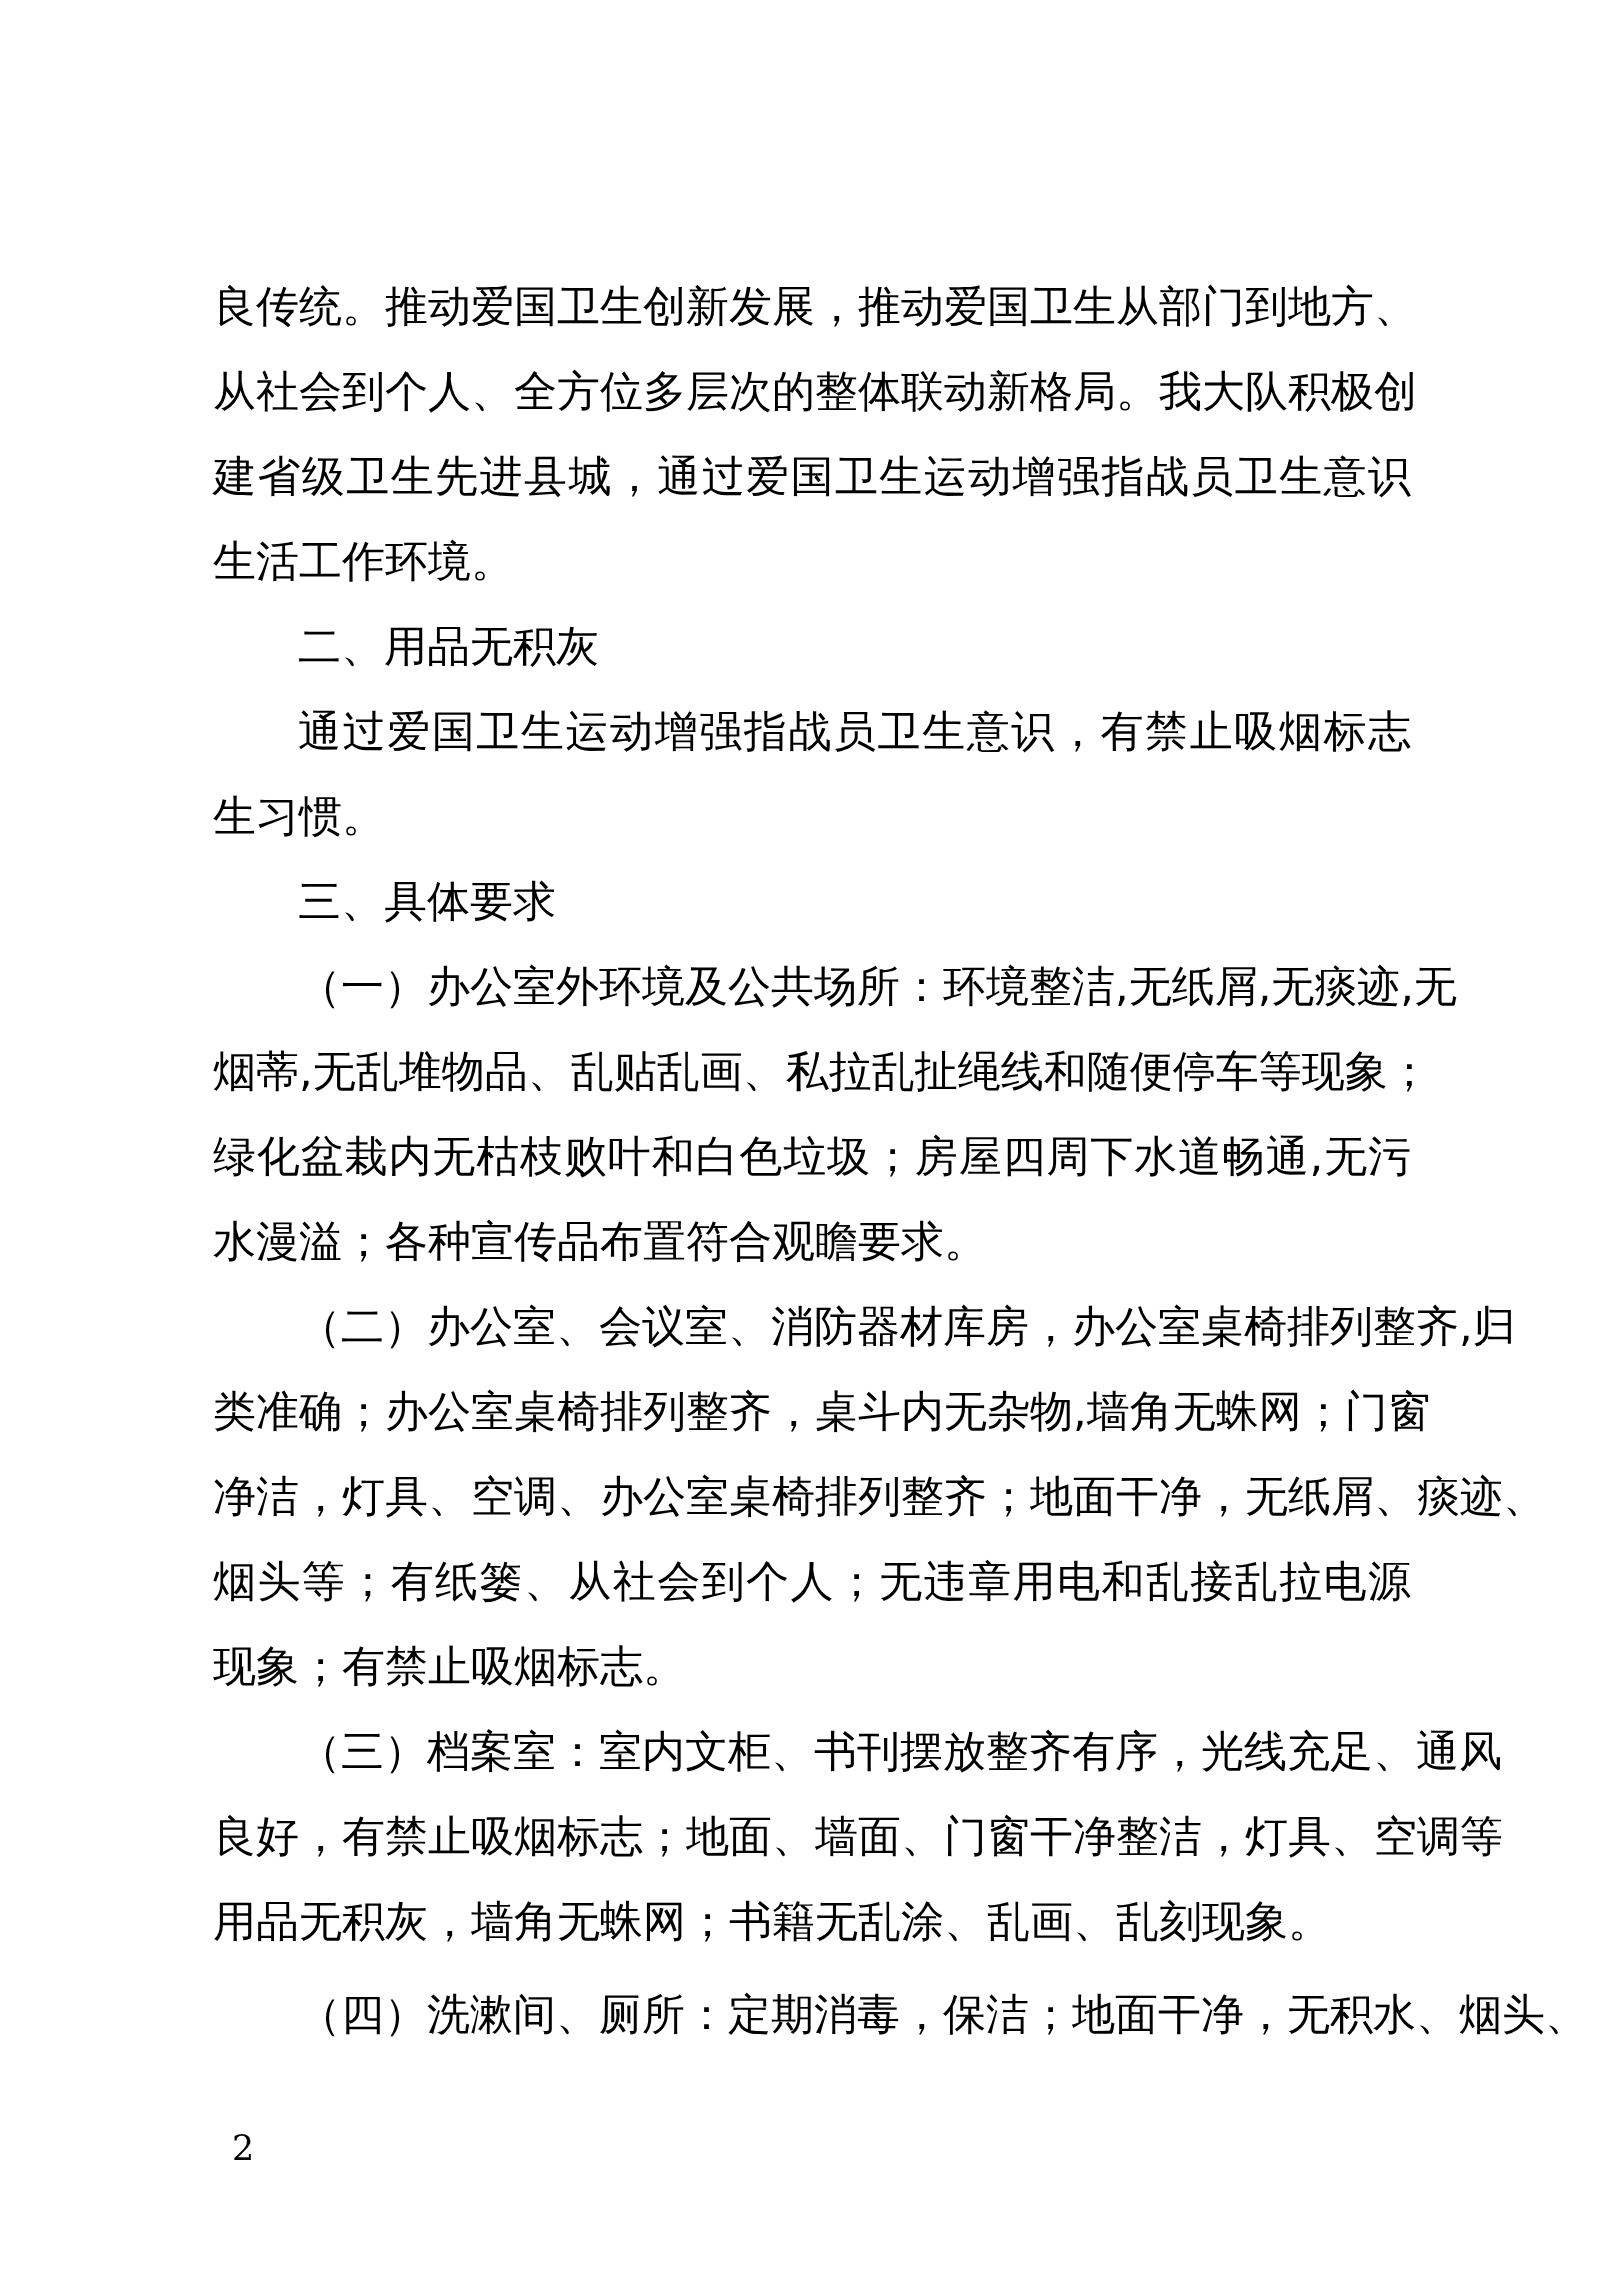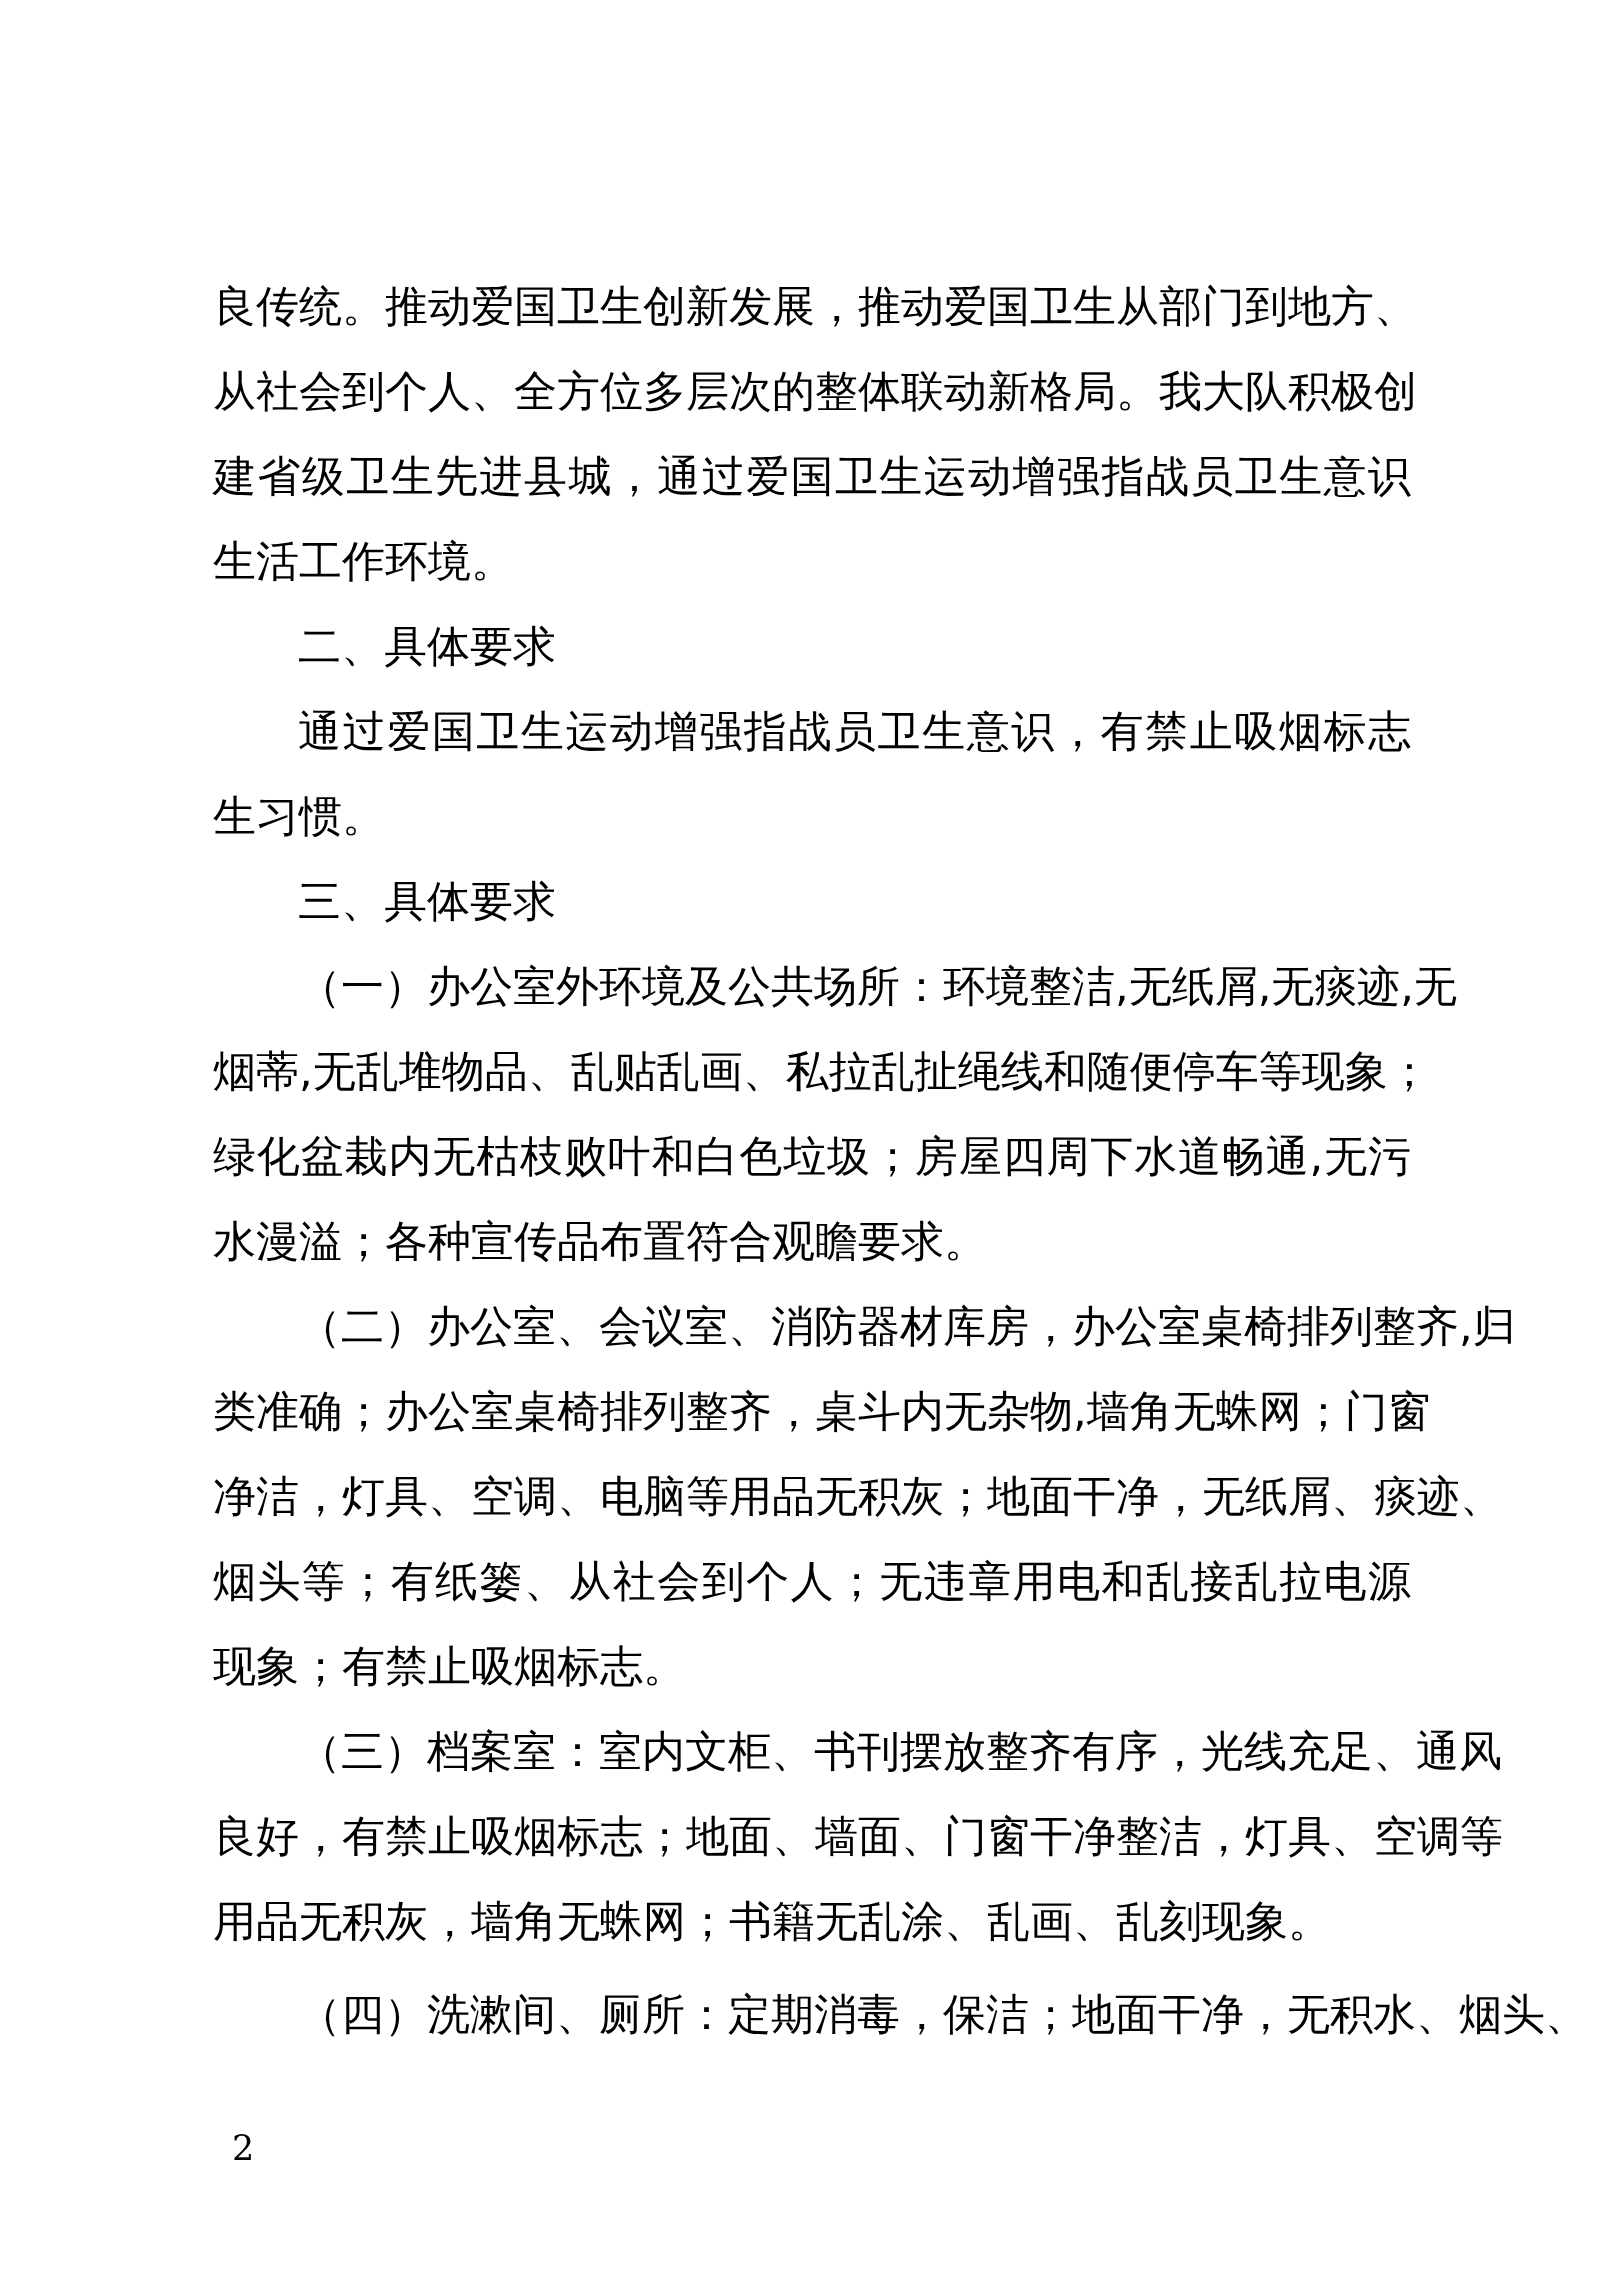--- a/index.html
+++ b/index.html
@@ -61,31 +61,31 @@
   </style>
 </head>
 <body>
 
 <div class="page">
   <div class="body-text">
     <div class="line full">良传统。推动爱国卫生创新发展，推动爱国卫生从部门到地方、</div>
     <div class="line full">从社会到个人、全方位多层次的整体联动新格局。我大队积极创</div>
     <div class="line full">建省级卫生先进县城，通过爱国卫生运动增强指战员卫生意识</div>
     <div class="line">生活工作环境。</div>
-    <div class="line indent">二、具体要求</div>
+    <div class="line indent">二、用品无积灰</div>
     <div class="line indent full">通过爱国卫生运动增强指战员卫生意识，有禁止吸烟标志</div>
     <div class="line">生习惯。</div>
     <div class="line indent">三、具体要求</div>
     <div class="line indent full">（一）办公室外环境及公共场所：环境整洁,无纸屑,无痰迹,无</div>
     <div class="line full">烟蒂,无乱堆物品、乱贴乱画、私拉乱扯绳线和随便停车等现象；</div>
     <div class="line full">绿化盆栽内无枯枝败叶和白色垃圾；房屋四周下水道畅通,无污</div>
     <div class="line">水漫溢；各种宣传品布置符合观瞻要求。</div>
     <div class="line indent full">（二）办公室、会议室、消防器材库房，办公室桌椅排列整齐,归</div>
     <div class="line full">类准确；办公室桌椅排列整齐，桌斗内无杂物,墙角无蛛网；门窗</div>
-    <div class="line full">净洁，灯具、空调、电脑等用品无积灰；地面干净，无纸屑、痰迹、</div>
+    <div class="line full">净洁，灯具、空调、办公室桌椅排列整齐；地面干净，无纸屑、痰迹、</div>
     <div class="line full">烟头等；有纸篓、从社会到个人；无违章用电和乱接乱拉电源</div>
     <div class="line">现象；有禁止吸烟标志。</div>
     <div class="line indent full">（三）档案室：室内文柜、书刊摆放整齐有序，光线充足、通风</div>
     <div class="line full">良好，有禁止吸烟标志；地面、墙面、门窗干净整洁，灯具、空调等</div>
     <div class="line">用品无积灰，墙角无蛛网；书籍无乱涂、乱画、乱刻现象。</div>
     <div class="line indent full overflow">（四）洗漱间、厕所：定期消毒，保洁；地面干净，无积水、烟头、</div>
   </div>
 
   <div class="page-number">2</div>
 </div>

